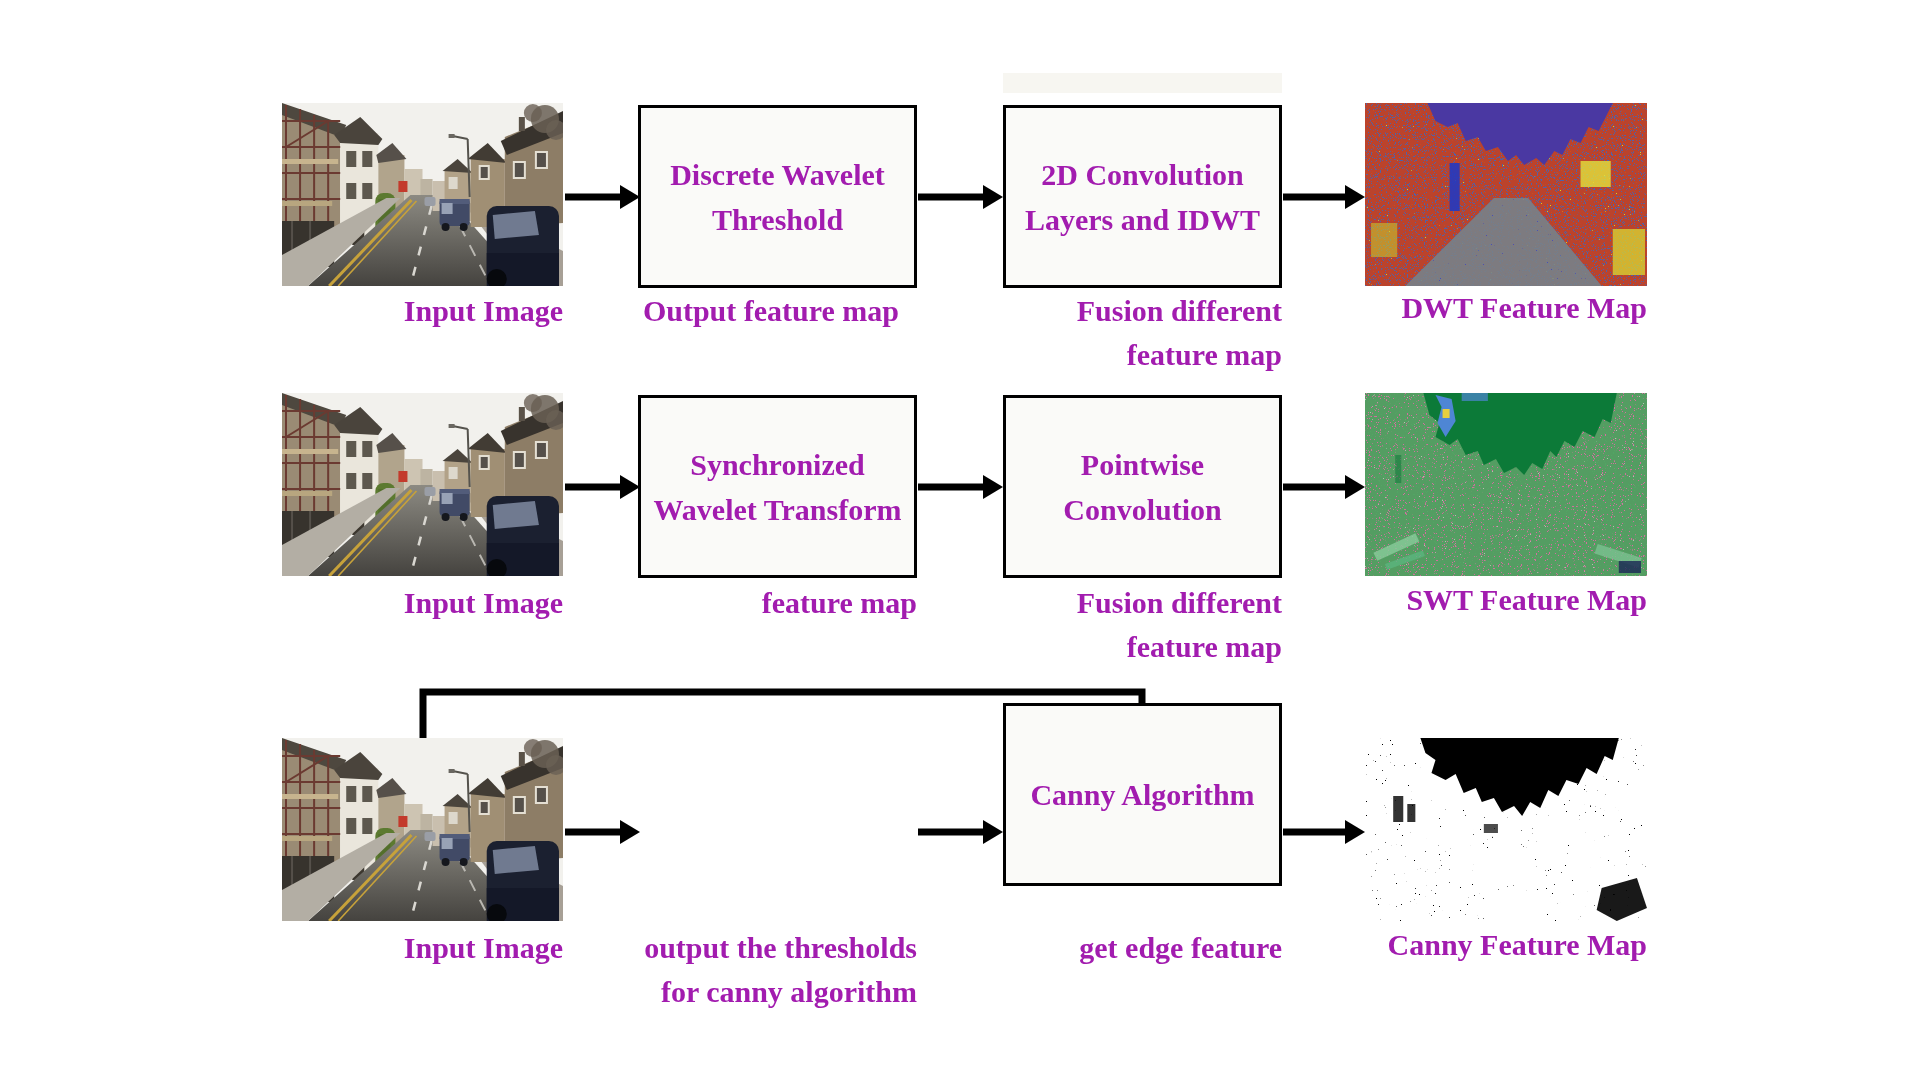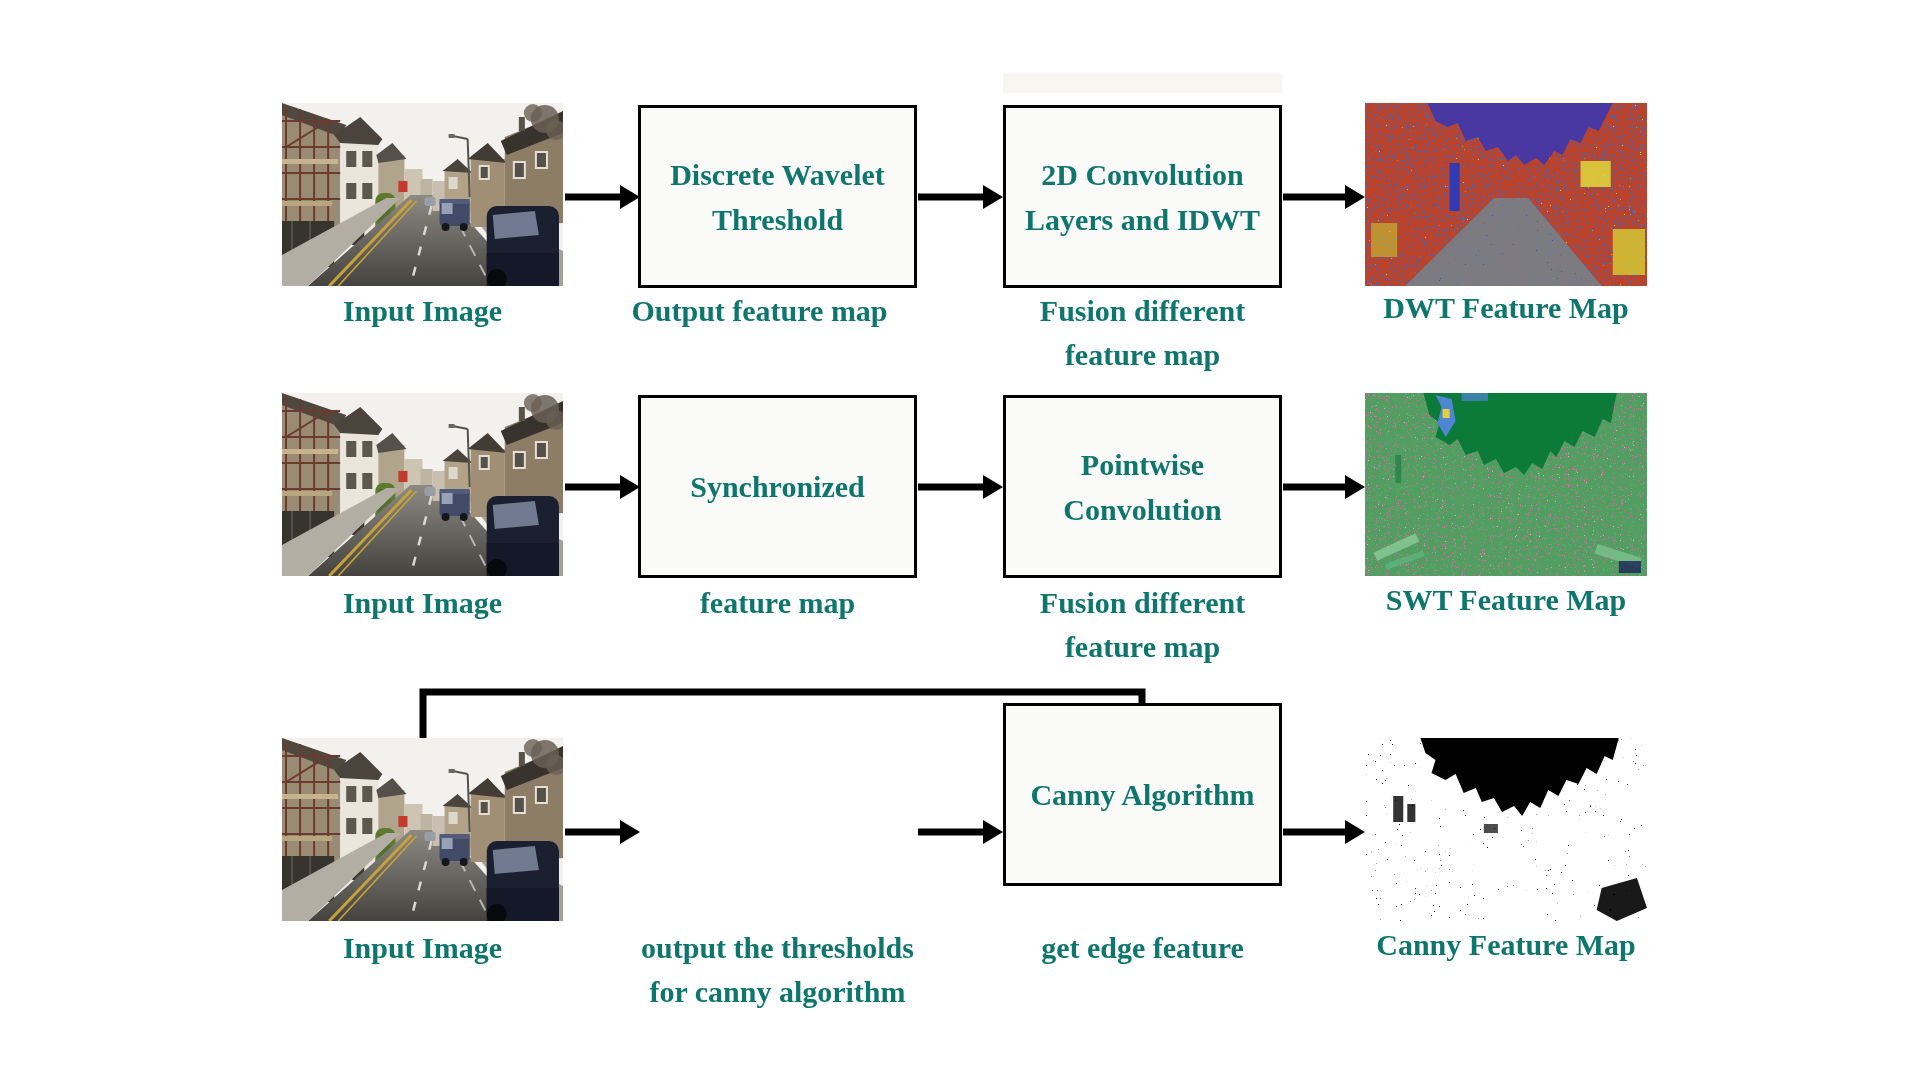--- a/index.html
+++ b/index.html
@@ -1,23 +1,23 @@
 <!DOCTYPE html>
 <html><head>
 <meta charset="utf-8">
 <style>
   html,body{margin:0;padding:0;background:#ffffff;}
   .canvas{position:relative;width:1920px;height:1080px;background:#ffffff;overflow:hidden;
-          font-family:"Liberation Serif", serif;color:#0f766e;}
+          font-family:"Liberation Serif", serif;color:#a21caf;}
   .box{position:absolute;width:279px;height:183px;background:#fafaf8;border:3px solid #000;
        box-sizing:border-box;display:flex;flex-direction:column;align-items:center;justify-content:center;
        text-align:center;font-weight:bold;font-size:30px;}
   .box-line{line-height:45px;white-space:nowrap;}
   .box-line:empty{display:none;}
-  .caption{position:absolute;text-align:center;font-weight:bold;font-size:30px;}
+  .caption{position:absolute;text-align:right;font-weight:bold;font-size:30px;}
   .caption-line{line-height:44px;white-space:nowrap;}
   .caption-line:empty{display:none;}
   .photo,.fmap{position:absolute;line-height:0;}
   .harrow,.bypass{position:absolute;}
   .strip{position:absolute;left:1003px;top:73px;width:279px;height:20px;background:#f7f6f1;}
 </style>
 </head>
 <body>
 
 <div class="canvas">
@@ -249,20 +249,21 @@
     <svg width="281" height="183" viewBox="0 0 280 183" preserveAspectRatio="none">
         <use href="#street-scene"></use>
       </svg>
   </div>
   <svg class="harrow" style="left:565px;top:474px" width="75" height="26">
     <line x1="0" y1="13" x2="57" y2="13" stroke="#000" stroke-width="7"></line>
       <polygon points="55,1 55,25 75,13"></polygon>
     </svg>
   <div class="box" style="left:638px;top:395px">
     <div class="box-line">Synchronized</div>
+    <div class="box-line">Wavelet Transform</div>
   </div>
   <svg class="harrow" style="left:918px;top:474px" width="85" height="26">
     <line x1="0" y1="13" x2="67" y2="13" stroke="#000" stroke-width="7"></line>
       <polygon points="65,1 65,25 85,13"></polygon>
     </svg>
   <div class="box" style="left:1003px;top:395px">
     <div class="box-line">Pointwise</div>
     <div class="box-line">Convolution</div>
   </div>
   <svg class="harrow" style="left:1283px;top:474px" width="82" height="26">

